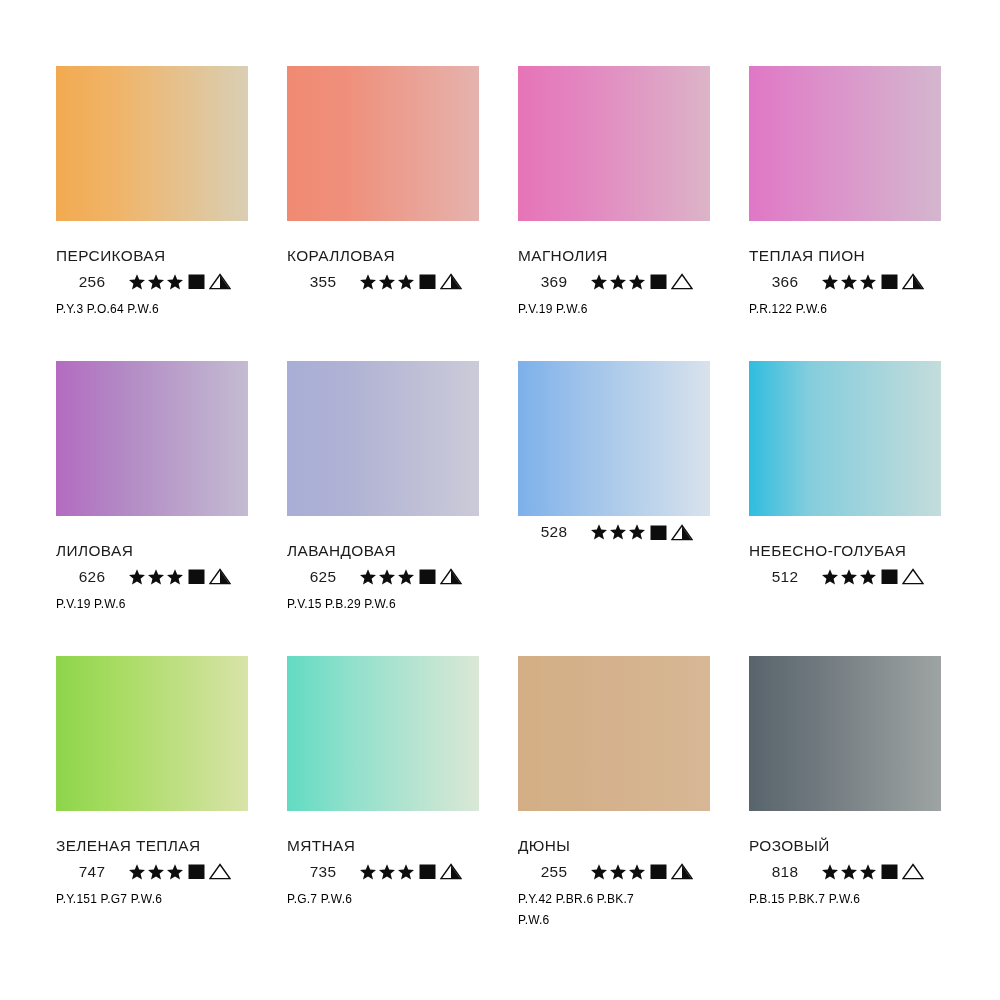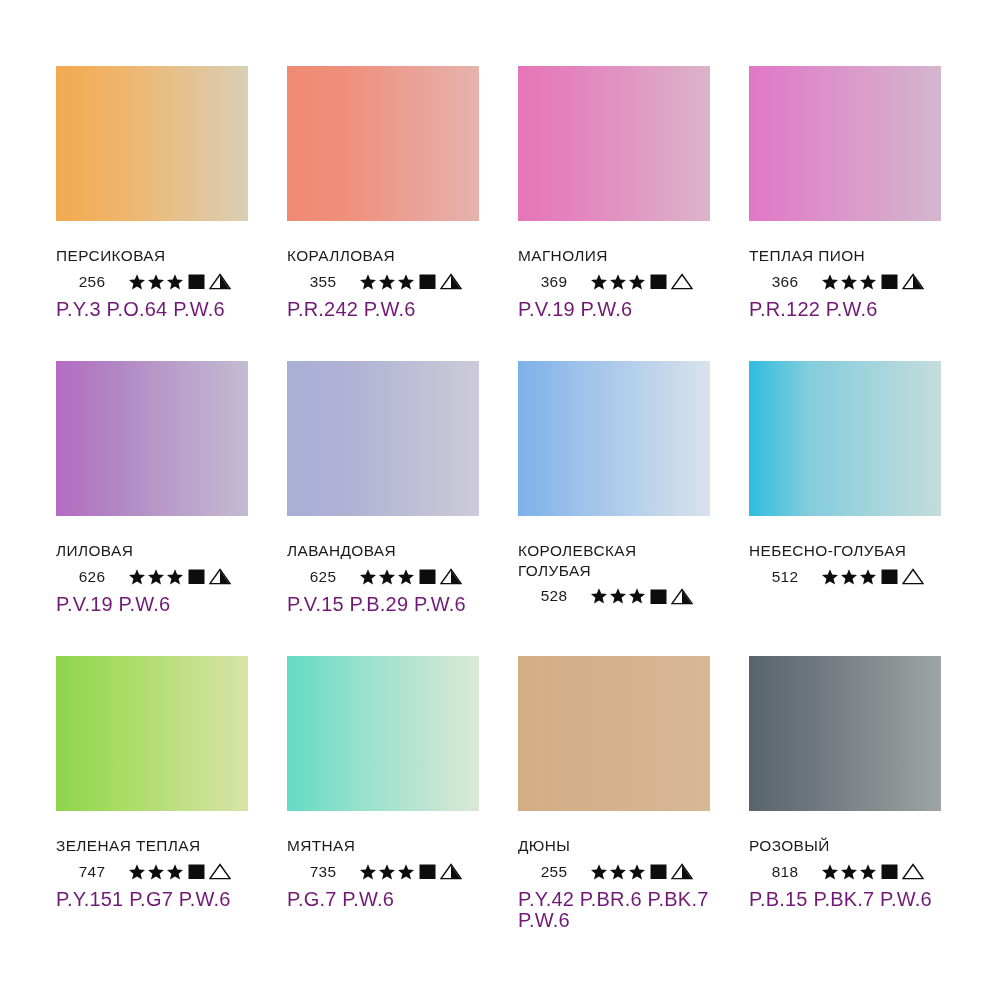--- a/index.html
+++ b/index.html
@@ -65,24 +65,24 @@
     display: flex;
     align-items: center;
     gap: 0px;
     height: 18px;
   }
   .icons svg { display: block; }
   .star { margin-right: 1px; }
   .opacity-box { margin-left: 3px; margin-right: 4px; }
   .pigments {
     margin-top: 7px;
-    font-size: 20px;
+    font-size: 12px;
     letter-spacing: 0.2px;
     line-height: 21px;
-    color: #701a75;
+    color: #000000;
     white-space: pre-line;
   }
 </style>
 </head>
 <body>
 
 <div id="chart">
   <div class="grid">
       <div class="cell">
         <div class="swatch" style="background: linear-gradient(90deg, rgb(242, 170, 80) 0%, rgb(240, 180, 105) 32%, rgb(217, 207, 180) 100%);"></div>
@@ -147,21 +147,20 @@
               </svg>
             </span>
             <span>
               <svg width="22" height="17" viewBox="0 0 22 17">
                 <polygon points="11,1.5 21,15.6 1,15.6" fill="none" stroke="#0d0d0d" stroke-width="1.4"></polygon>
                 <polygon points="11,2.6 19.7,15 11,15" fill="#0d0d0d"></polygon>
               </svg>
             </span>
           </span>
         </div>
-        <div class="pigments">P.R.242 P.W.6</div>
       </div>
       <div class="cell">
         <div class="swatch" style="background: linear-gradient(90deg, rgb(230, 116, 183) 0%, rgb(227, 133, 192) 32%, rgb(220, 180, 200) 100%);"></div>
         <div class="name">МАГНОЛИЯ</div>
         <div class="meta">
           <span class="code">369</span>
           <span class="icons">
             <span class="star">
               <svg width="18" height="18" viewBox="0 0 18 18">
                 <polygon points="9,1.2 11.2,6.6 17,7 12.6,10.8 14,16.6 9,13.4 4,16.6 5.4,10.8 1,7 6.8,6.6" fill="#0d0d0d"></polygon>
@@ -294,22 +293,20 @@
                 <polygon points="11,1.5 21,15.6 1,15.6" fill="none" stroke="#0d0d0d" stroke-width="1.4"></polygon>
                 <polygon points="11,2.6 19.7,15 11,15" fill="#0d0d0d"></polygon>
               </svg>
             </span>
           </span>
         </div>
         <div class="pigments">P.V.15 P.B.29 P.W.6</div>
       </div>
       <div class="cell">
         <div class="swatch" style="background: linear-gradient(90deg, rgb(125, 176, 234) 0%, rgb(157, 194, 234) 32%, rgb(216, 226, 236) 100%);"></div>
-        <div class="name">КОРОЛЕВСКАЯ
-ГОЛУБАЯ</div>
         <div class="meta">
           <span class="code">528</span>
           <span class="icons">
             <span class="star">
               <svg width="18" height="18" viewBox="0 0 18 18">
                 <polygon points="9,1.2 11.2,6.6 17,7 12.6,10.8 14,16.6 9,13.4 4,16.6 5.4,10.8 1,7 6.8,6.6" fill="#0d0d0d"></polygon>
               </svg>
             </span>
             <span class="star">
               <svg width="18" height="18" viewBox="0 0 18 18">

